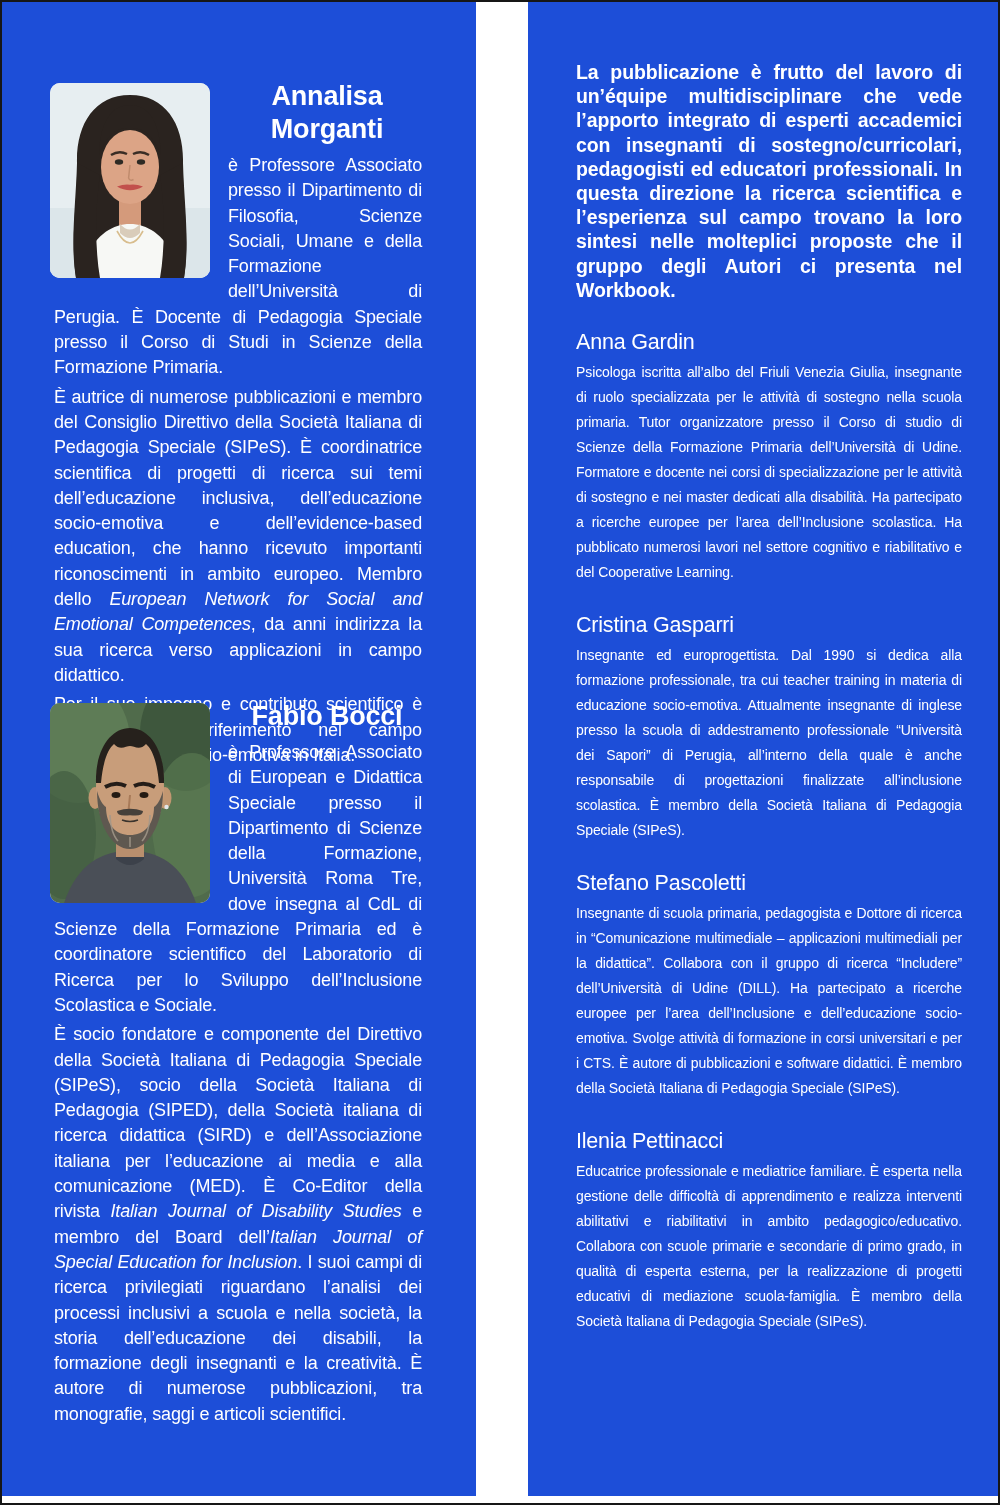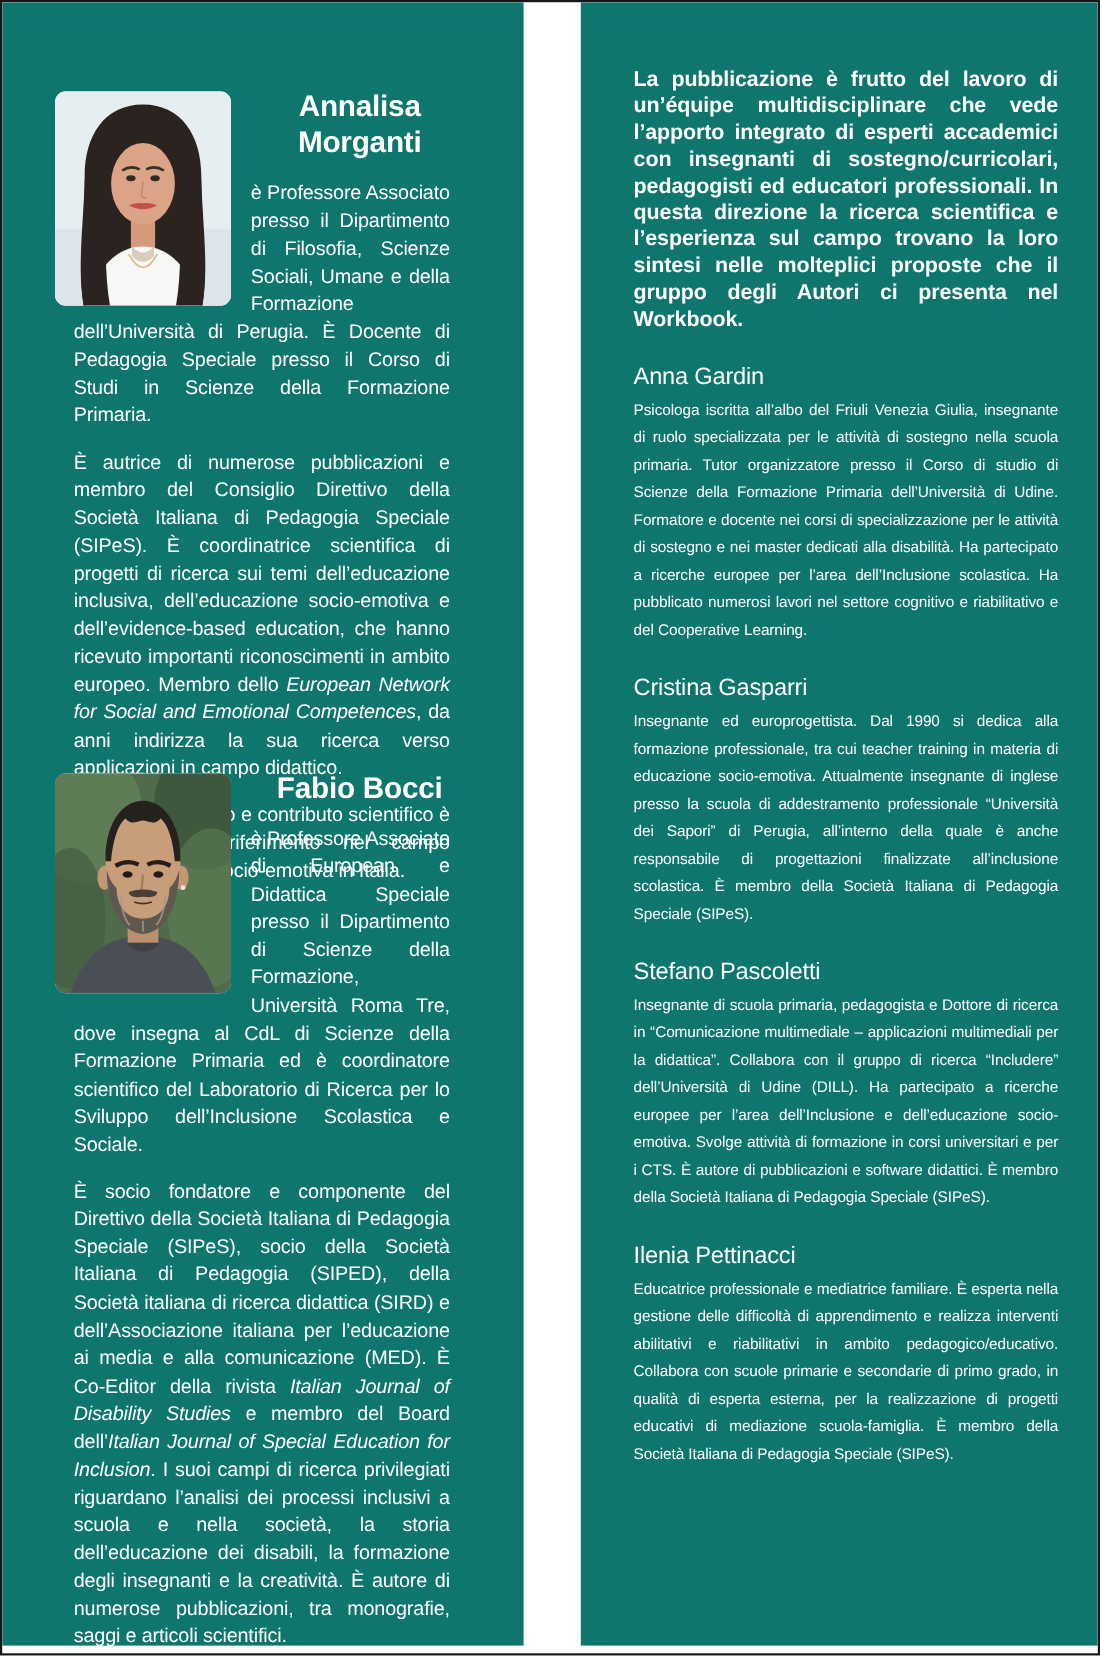--- a/index.html
+++ b/index.html
@@ -1,33 +1,33 @@
 <!DOCTYPE html>
 <html lang="it"><head>
 <meta charset="utf-8">
 <style>
   html,body{margin:0;padding:0;background:#888;}
   .canvas{
     position:relative;width:1000px;height:1505px;box-sizing:border-box;
     background:#ffffff;border:2px solid #161616;overflow:hidden;
     font-family:"Liberation Sans",sans-serif;color:#ffffff;
   }
-  .panel{position:absolute;top:0;height:1494px;background:#0f766e;}
+  .panel{position:absolute;top:0;height:1494px;background:#1d4ed8;}
   .panel.left{left:0;width:474px;}
   .panel.right{left:526px;width:470px;}
 
   
   .author{position:absolute;left:48px;right:50px;}
   .photo{
     float:left;width:160px;height:195px;border-radius:10px;overflow:hidden;
     margin:3px 18px 3px 0;background:#e6edf0;
   }
   .photo.tall{height:200px;}
   .a-name{font-size:27px;line-height:33px;font-weight:bold;margin:0 0 7px 0;letter-spacing:-0.2px;text-align:center;}
-  .bio{font-size:18px;line-height:25.3px;text-align:justify;margin:17px;letter-spacing:-0.15px;}
+  .bio{font-size:18px;line-height:25.3px;text-align:justify;margin:4px;letter-spacing:-0.15px;}
   .italic{font-style:italic;}
   p{hyphens:auto;-webkit-hyphens:auto;}
 
   
   .right-inner{padding:0 36px 0 48px;}
   .intro{font-weight:bold;font-size:19.5px;line-height:24.2px;text-align:justify;margin:58px 0 0 0;letter-spacing:-0.1px;}
   .entry h3{font-size:21.5px;line-height:26px;font-weight:normal;margin:27px 0 5px 0;letter-spacing:-0.2px;}
   .entry p{font-size:14px;line-height:25px;text-align:justify;margin:0;letter-spacing:-0.1px;}
 </style>
 </head>

